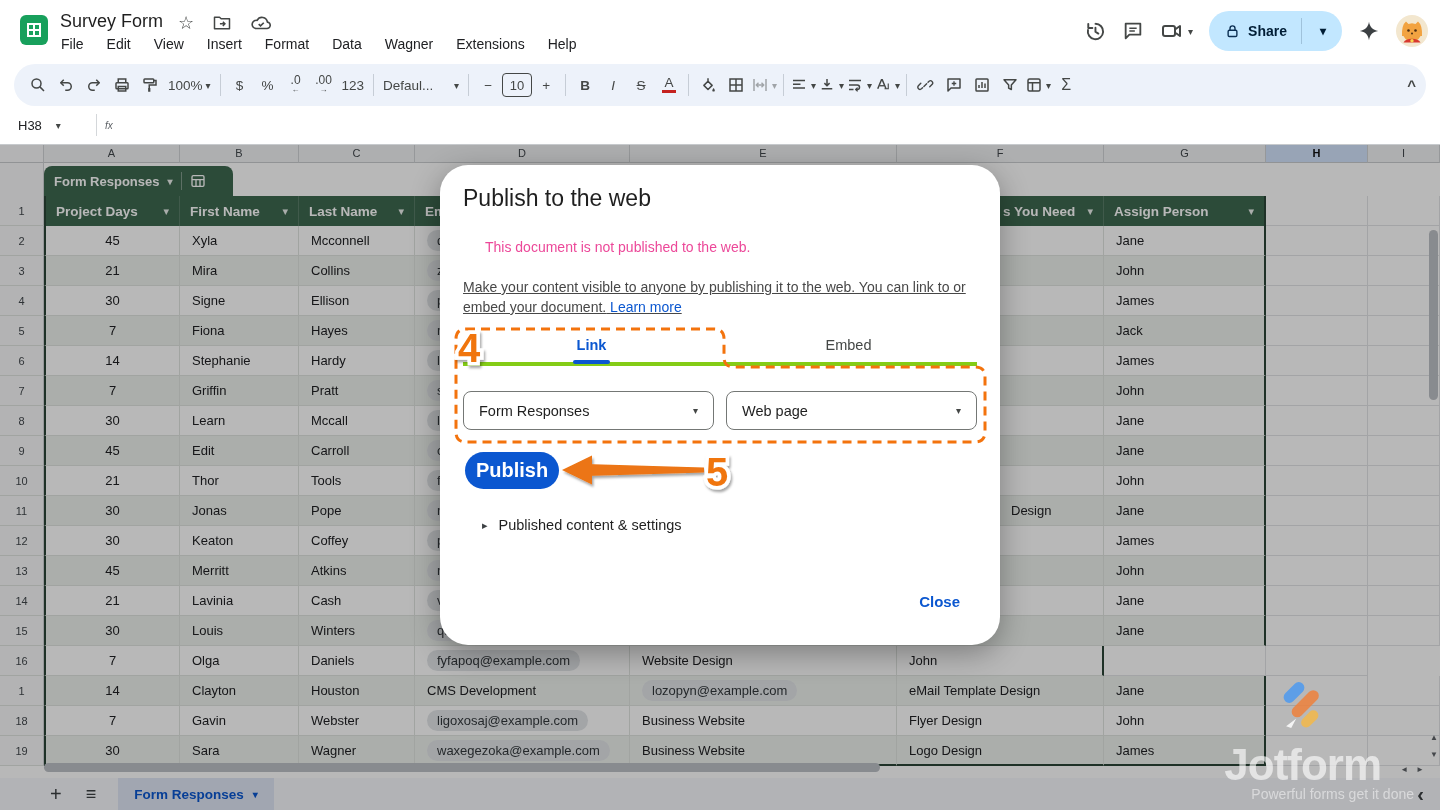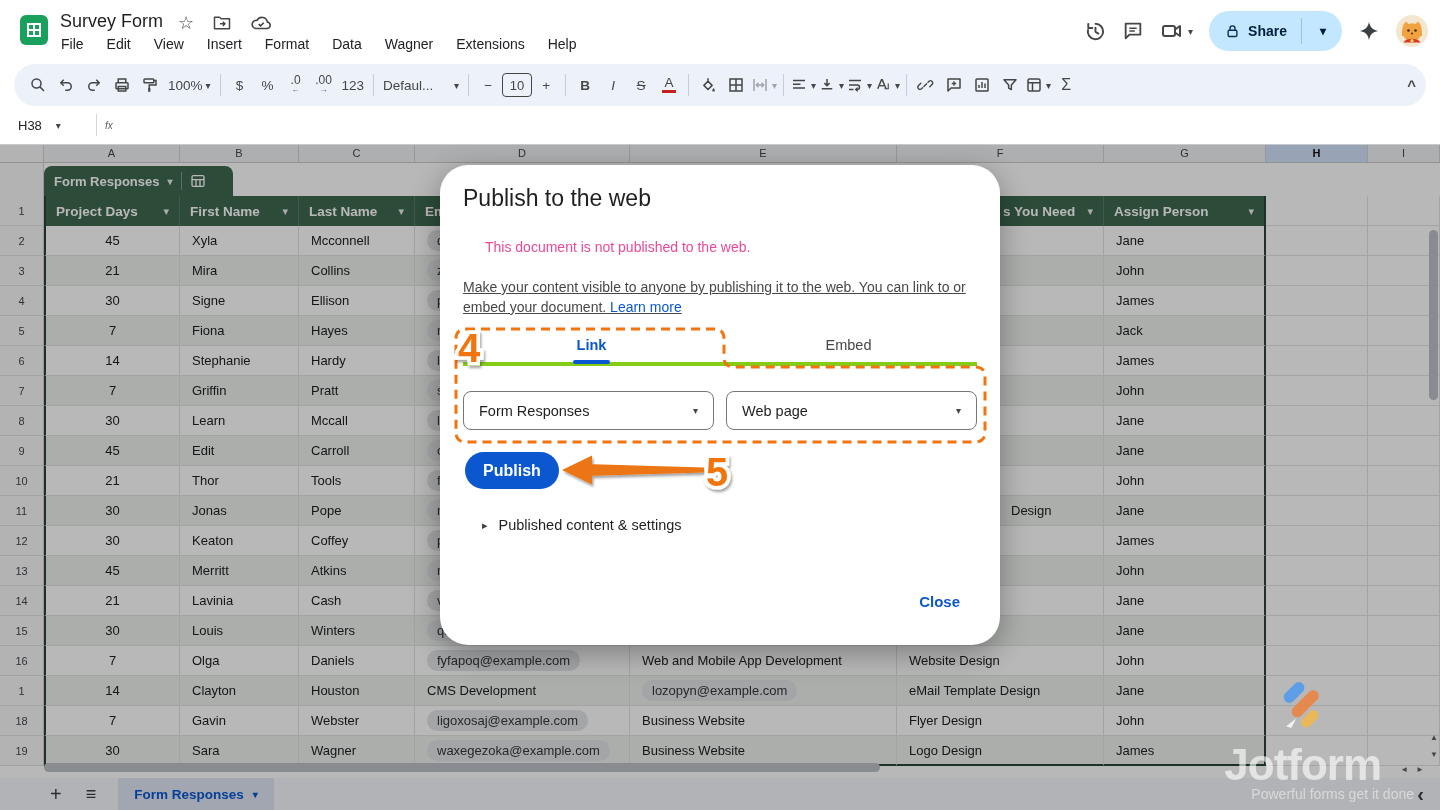--- a/index.html
+++ b/index.html
@@ -98,21 +98,21 @@
   .dlg-status { position:absolute; left:23px; top:74px; font-size:14px; color:#ec4899;margin-left:22px; }
   .dlg-body { position:absolute; left:23px; top:112px; width:520px; font-size:14px; line-height:20px; color:#474747;text-decoration:underline; }
   .dlg-link { color:#0b57d0; }
   .dlg-tabs { position:absolute; left:23px; top:160px; width:514px; height:41px; border-bottom:4px solid #84cc16; display:flex; }
   .dlg-tab { flex:1; text-align:center; line-height:40px; font-size:14.5px; color:#444746; position:relative; }
   .dlg-tab.active { color:#0b57d0; font-weight:bold; }
   .tab-underline { position:absolute; left:110px; bottom:-2px; width:37px; height:4px; border-radius:3px; background:#0b57d0; }
   .dlg-dds { position:absolute; left:23px; top:226px; display:flex; gap:12px; }
   .dd { width:251px; height:39px; border:1px solid #747775; border-radius:8px; display:flex; align-items:center; padding:0 15px; font-size:14.5px; color:#1f1f1f; }
   .dd .caret { margin-left:auto; }
-  .dlg-publish { position:absolute; left:25px; top:287px; width:94px; height:37px; background:#0b57d0; color:#fff; border:none; border-radius:19px; font-size:16px; font-weight:bold; font-family:"Liberation Sans",sans-serif; }
+  .dlg-publish { position:absolute; left:25px; top:287px; width:94px; height:37px; background:#0b57d0; color:#fff; border:none; border-radius:19px; font-size:20px; font-weight:bold; font-family:"Liberation Sans",sans-serif; }
   .dlg-details { position:absolute; left:42px; top:352px; display:flex; align-items:center; gap:11px; font-size:14.5px; color:#1f1f1f; }
   .dlg-details .tri { font-size:11px; color:#3c4043; }
   .dlg-close { position:absolute; right:40px; top:428px; font-size:15px; font-weight:bold; color:#0b57d0; }
 
   .anno { position:absolute; left:0; top:0; z-index:110; pointer-events:none; }
   svg.ic { display:block; }
 </style>
 </head>
 <body>
 
@@ -622,21 +622,20 @@
         <div class="plain"></div>
       </div>
       <div class="grow gridcols">
         <div class="rowhead">16</div>
         <div class="tb days bl">7</div>
         <div class="tb">Olga</div>
         <div class="tb">Daniels</div>
         <div class="tb">
           <span class="pill">fyfapoq@example.com</span>
         </div>
-        <div class="tb">Web and Mobile App Development</div>
         <div class="tb">Website Design</div>
         <div class="tb br">John</div>
         <div class="plain"></div>
         <div class="plain"></div>
       </div>
       <div class="grow gridcols band">
         <div class="rowhead">1</div>
         <div class="tb days bl">14</div>
         <div class="tb">Clayton</div>
         <div class="tb">Houston</div>

